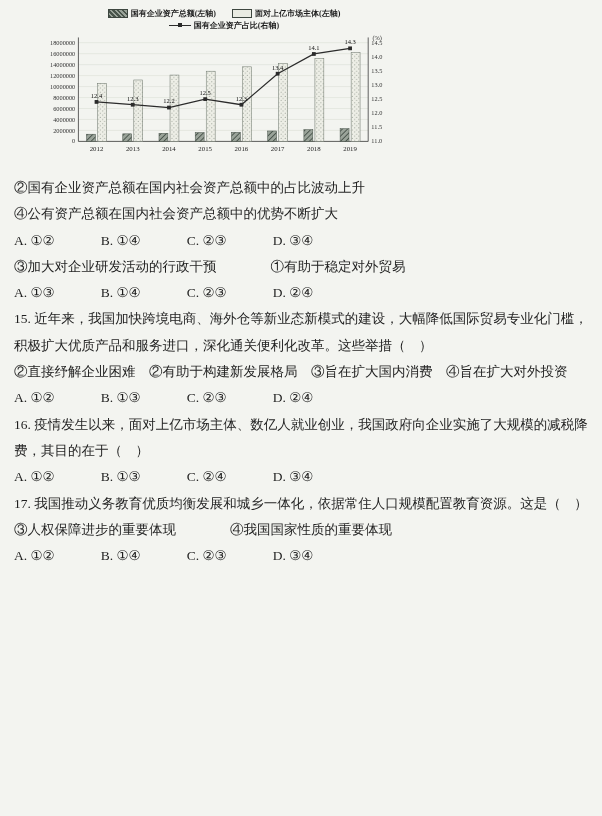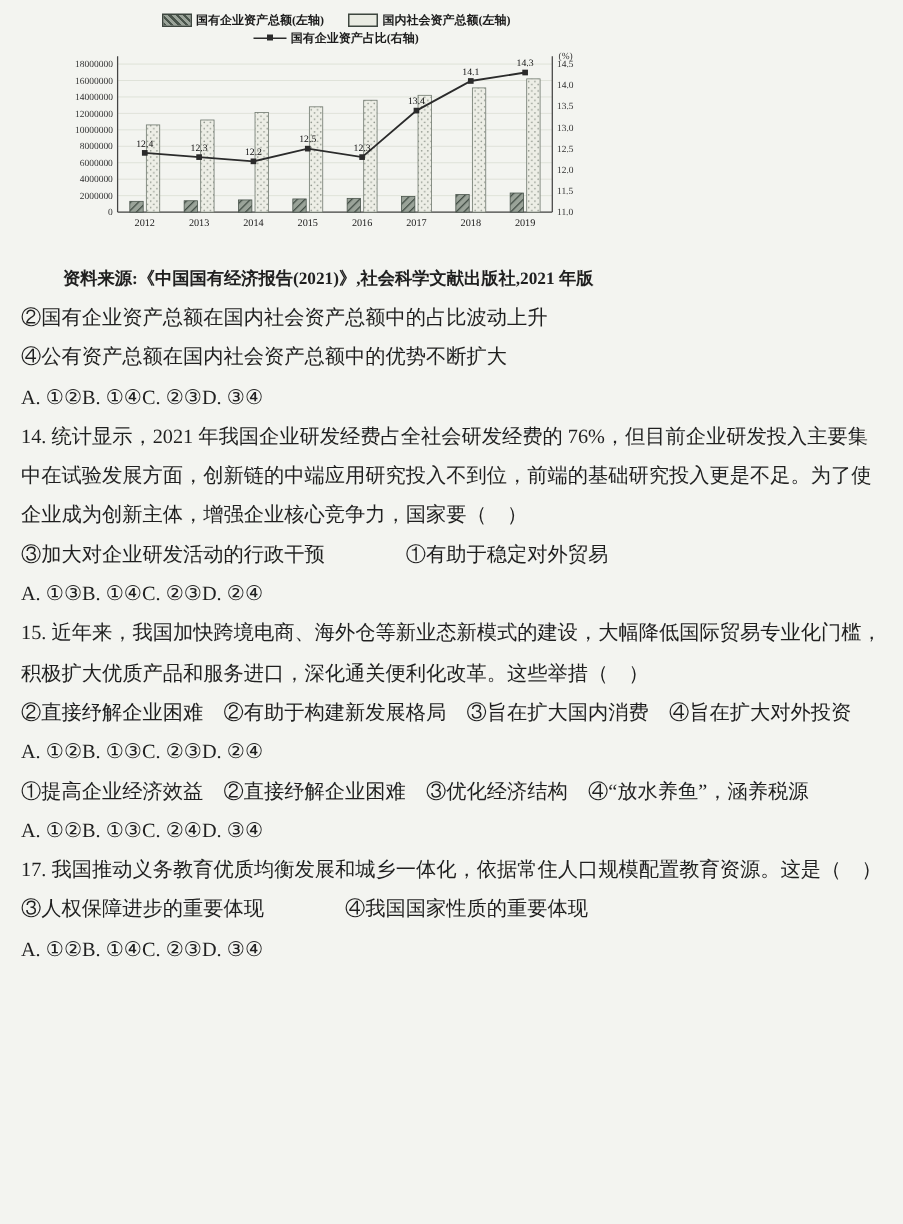--- a/index.html
+++ b/index.html
@@ -19,38 +19,38 @@
   .sw{width:18px;height:7px;border:1px solid #3d463f;display:inline-block;}
   .sw-dark{background:repeating-linear-gradient(45deg,#49544b 0 1.5px,#9aa399 1.5px 3.5px);}
   .sw-light{background:#e9ebe2;}
   .sw-line{width:22px;height:0;border-top:1.4px solid #2b2b2b;position:relative;display:inline-block;}
   .sw-line::after{content:"";position:absolute;left:9px;top:-2.7px;width:4px;height:4px;background:#2b2b2b;}
   .source{font-size:11.5px;font-weight:bold;margin:2px 0 6px 14px;white-space:nowrap;}
 
   
   .qtext{font-size:13.5px;line-height:26.3px;}
   .stem,.item-line{white-space:pre-wrap;}
-  .choices{display:flex;}
+  .choices{display:flex;gap:46px;}
   .choice{white-space:nowrap;}
 </style>
 </head>
 <body>
 
 <div class="page">
 
   <div class="chart-wrap">
     <div class="legend">
       <div class="legend-row">
         <span class="legend-item">
           <span class="sw sw-dark"></span>
           <span>国有企业资产总额(左轴)</span>
         </span>
         <span class="legend-item">
           <span class="sw sw-light"></span>
-          <span>国内社会资产总额(左轴)</span>
+          <span>面对上亿市场主体(左轴)</span>
         </span>
       </div>
       <div class="legend-row">
         <span class="legend-item">
           <span class="sw-line"></span>
           <span>国有企业资产占比(右轴)</span>
         </span>
       </div>
     </div>
     <svg id="chart-svg" viewBox="0 0 360 132" width="378" height="139">
@@ -132,38 +132,36 @@
         <text x="168.75" y="59.714285714285715" text-anchor="middle" font-size="6.2" fill="#111">12.5</text>
         <rect x="201.45" y="67.28571428571426" width="3.6" height="3.6" fill="#2b2b2b"></rect>
         <text x="203.25" y="65.08571428571426" text-anchor="middle" font-size="6.2" fill="#111">12.3</text>
         <rect x="235.95" y="37.74285714285713" width="3.6" height="3.6" fill="#2b2b2b"></rect>
         <text x="237.75" y="35.54285714285713" text-anchor="middle" font-size="6.2" fill="#111">13.4</text>
         <rect x="270.45" y="18.94285714285716" width="3.6" height="3.6" fill="#2b2b2b"></rect>
         <text x="272.25" y="16.74285714285716" text-anchor="middle" font-size="6.2" fill="#111">14.1</text>
         <rect x="304.95" y="13.571428571428552" width="3.6" height="3.6" fill="#2b2b2b"></rect>
         <text x="306.75" y="11.371428571428552" text-anchor="middle" font-size="6.2" fill="#111">14.3</text>
       </svg>
-    <div class="source">资料来源:《中国国有经济报告(2021)》,社会科学文献出版社,2021 年版</div>
   </div>
 
   <div class="qtext">
 
     <div>
       <div class="item-line">②国有企业资产总额在国内社会资产总额中的占比波动上升</div>
       <div class="item-line">④公有资产总额在国内社会资产总额中的优势不断扩大</div>
       <div class="choices">
         <span class="choice">A. ①②</span>
         <span class="choice">B. ①④</span>
         <span class="choice">C. ②③</span>
         <span class="choice">D. ③④</span>
       </div>
     </div>
 
     <div>
-      <div class="stem">14. 统计显示，2021 年我国企业研发经费占全社会研发经费的 76%，但目前企业研发投入主要集中在试验发展方面，创新链的中端应用研究投入不到位，前端的基础研究投入更是不足。为了使企业成为创新主体，增强企业核心竞争力，国家要（　）</div>
       <div class="item-line">③加大对企业研发活动的行政干预　　　　①有助于稳定对外贸易</div>
       <div class="choices">
         <span class="choice">A. ①③</span>
         <span class="choice">B. ①④</span>
         <span class="choice">C. ②③</span>
         <span class="choice">D. ②④</span>
       </div>
     </div>
 
     <div>
@@ -171,21 +169,21 @@
       <div class="item-line">②直接纾解企业困难　②有助于构建新发展格局　③旨在扩大国内消费　④旨在扩大对外投资</div>
       <div class="choices">
         <span class="choice">A. ①②</span>
         <span class="choice">B. ①③</span>
         <span class="choice">C. ②③</span>
         <span class="choice">D. ②④</span>
       </div>
     </div>
 
     <div>
-      <div class="item-line">①提高企业经济效益　②直接纾解企业困难　③优化经济结构　④“放水养鱼”，涵养税源</div>
+      <div class="stem">16. 疫情发生以来，面对上亿市场主体、数亿人就业创业，我国政府向企业实施了大规模的减税降费，其目的在于（　）</div>
       <div class="choices">
         <span class="choice">A. ①②</span>
         <span class="choice">B. ①③</span>
         <span class="choice">C. ②④</span>
         <span class="choice">D. ③④</span>
       </div>
     </div>
 
     <div>
       <div class="stem">17. 我国推动义务教育优质均衡发展和城乡一体化，依据常住人口规模配置教育资源。这是（　）</div>

